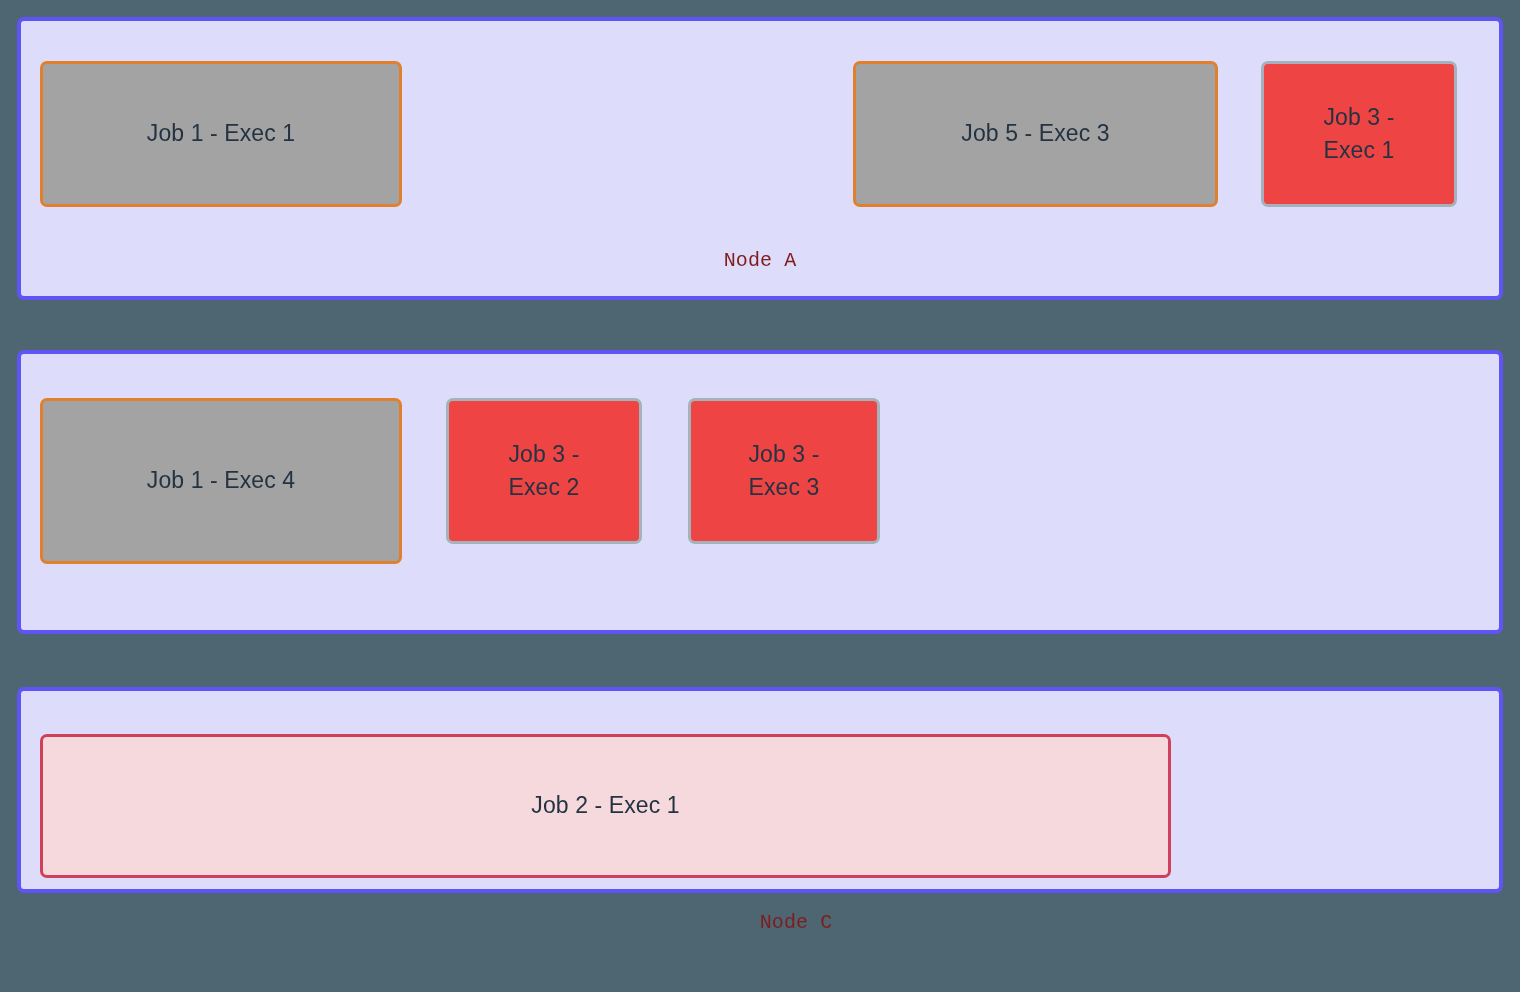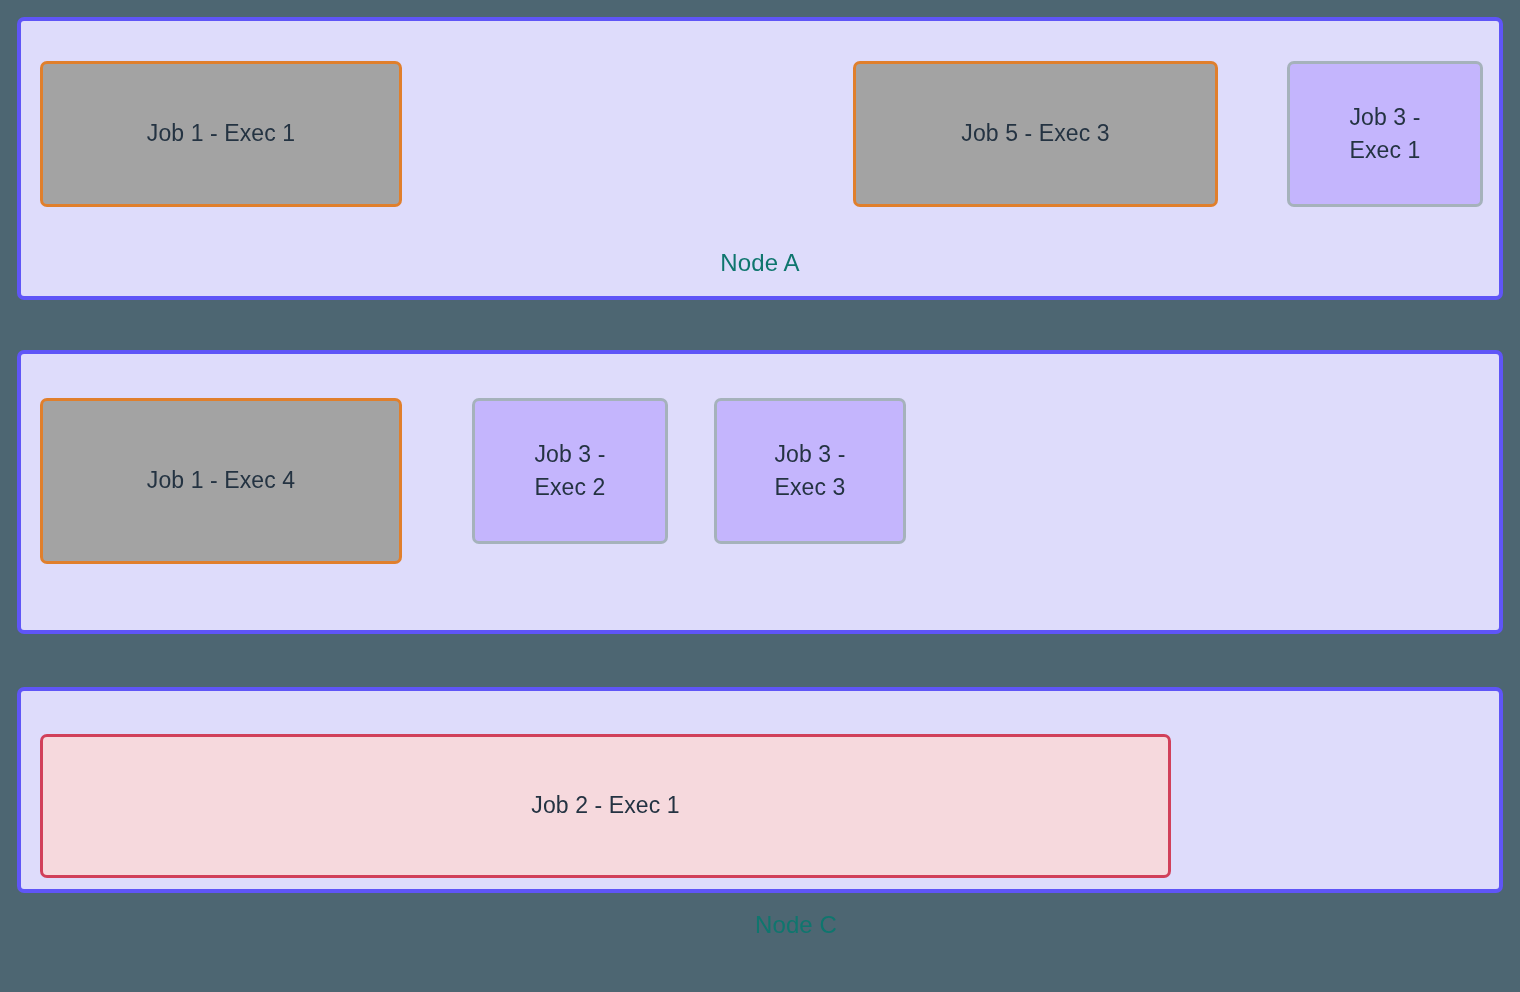--- a/index.html
+++ b/index.html
@@ -25,24 +25,25 @@
     box-sizing: border-box;
     border: 4px solid #5f55f7;
     background: #dedcfb;
     border-radius: 7px;
   }
   .node-label {
     position: absolute;
     left: 0;
     width: 100%;
     text-align: center;
-    font-size: 24px;
-    color: #0f766e;
+    font-size: 20px;
+    color: #7f1d1d;
     letter-spacing: 0.1px;
     white-space: pre;
+    font-family: Liberation Mono, monospace;
   }
   .exec-box {
     position: absolute;
     box-sizing: border-box;
     border-radius: 7px;
     display: flex;
     align-items: center;
     justify-content: center;
     text-align: center;
     font-size: 23px;
@@ -50,22 +51,21 @@
     line-height: 1.45;
     white-space: pre-line;
     letter-spacing: 0.1px;
   }
   .exec-box.orange {
     border: 3px solid #e07f2c;
     background: #a3a3a3;
   }
   .exec-box.grey {
     border: 3px solid #a5b2bb;
-    background: #c4b5fd;
-    margin-left: 26px;
+    background: #ef4444;
   }
   .exec-box.red {
     border: 3px solid #d1405a;
     background: #f6d9dd;
   }
 </style>
 </head>
 <body>
 
 <div class="canvas">

